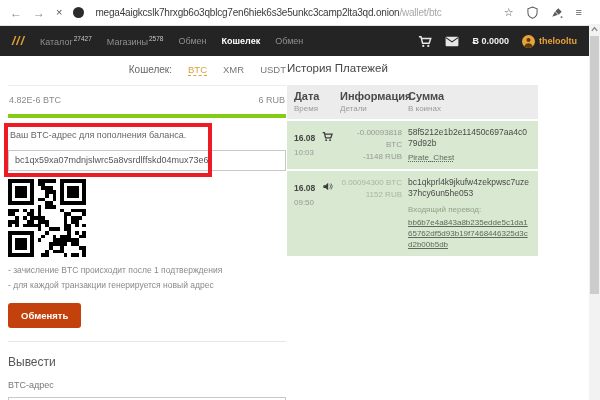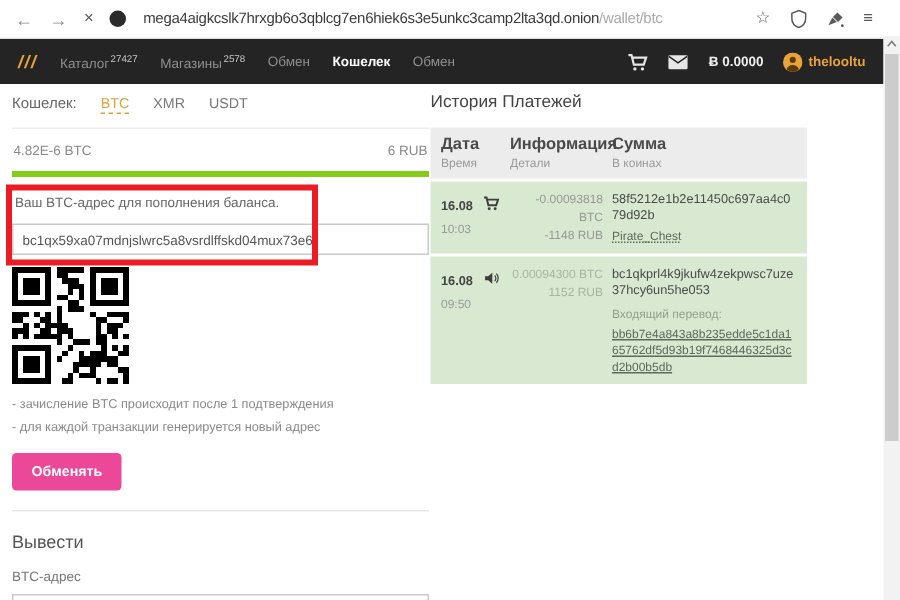--- a/index.html
+++ b/index.html
@@ -32,21 +32,21 @@
   .nav-item.active { color:#fff; font-weight:bold; }
   .nav-item sup { font-size:6.5px; color:#c7c7c7; margin-left:1px; }
   .topnav-right { margin-left:auto; display:flex; align-items:center; gap:13px; }
   .coin { color:#f0f0f0; font-size:9px; font-weight:bold; white-space:nowrap; }
   .user { display:flex; align-items:center; gap:4px; cursor:pointer; }
   .user span { font-size:9px; font-weight:bold; }
 
   
   .left-col { position:absolute; left:8px; top:60px; width:278px; }
   .wallet-head { display:flex; align-items:baseline; gap:16px; padding:4px 0 9px 0;
-                 border-bottom:1px solid #ececec; }
+                 border-bottom:1px solid #ececec;justify-content:flex-end; }
   .wallet-title { font-size:10px; color:#666; }
   .tab { font-size:9.5px; color:#777; cursor:pointer; }
   .tab.active { border-bottom:1px dashed; }
   .balance-row { display:flex; justify-content:space-between; padding:9px 1px;
                  border-bottom:4px solid #84cc16; font-size:9px; color:#8a8a8a; }
   .deposit { position:relative; margin-top:12px; }
   .deposit-label { font-size:9px; color:#666; margin:2px 0 9px 2px; }
   .addr-input { width:100%; height:21px; border:1px solid #c9c9c9; font-size:9px;
                 color:#555; padding:0 6px; font-family:"Liberation Sans", sans-serif; }
   .red-box { position:absolute; left:-4px; top:-7px; width:208px; height:54px;
@@ -303,21 +303,21 @@
           <rect x="15" y="1" width="5" height="5" fill="#fff"></rect>
           <rect x="16" y="2" width="3" height="3" fill="#000"></rect>
           <rect x="0" y="14" width="7" height="7" fill="#000"></rect>
           <rect x="1" y="15" width="5" height="5" fill="#fff"></rect>
           <rect x="2" y="16" width="3" height="3" fill="#000"></rect>
         </svg>
       <div class="notes">
         <div class="note">- зачисление BTC происходит после 1 подтверждения</div>
         <div class="note">- для каждой транзакции генерируется новый адрес</div>
       </div>
-      <button class="exchange-btn" style="background:#ec4899">Обменять</button>
+      <button class="exchange-btn" style="background:#c2410c">Обменять</button>
     </div>
 
     <hr class="left-divider">
 
     <div class="withdraw-title">Вывести</div>
     <div class="withdraw-label">BTC-адрес</div>
     <input class="withdraw-input" value="" style="">
   </div>
 
   <div class="right-col">

